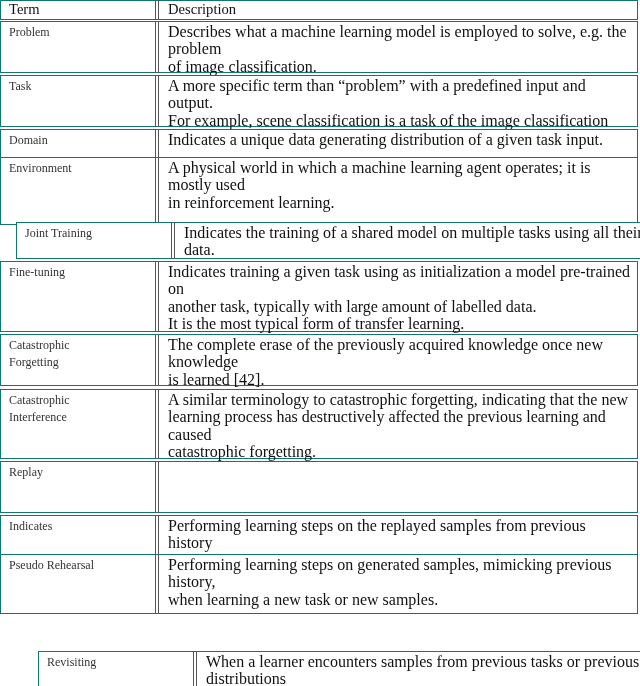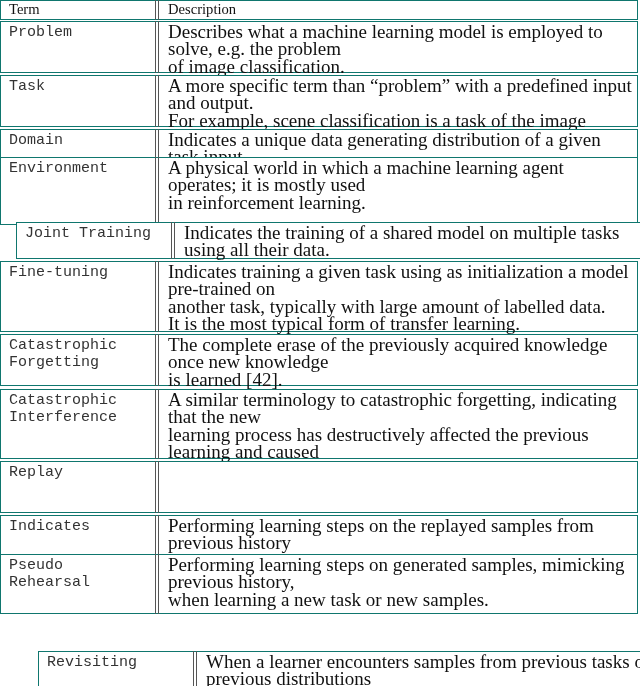--- a/index.html
+++ b/index.html
@@ -44,33 +44,33 @@
     bottom: -1px;
     left: 157px;
     width: 1px;
     background: #555;
   }
   .term {
     position: absolute;
     left: 8px;
     top: 2px;
     width: 144px;
-    font-family: Liberation Mono, monospace;
-    font-size: 15px;
+    font-family: Liberation Serif, serif;
+    font-size: 12px;
     line-height: 17px;
     color: #333;
     white-space: pre-line;
   }
   .desc {
     position: absolute;
     left: 167px;
     top: 1px;
     right: 4px;
     font-family: "Liberation Serif", "DejaVu Serif", serif;
-    font-size: 19px;
+    font-size: 16px;
     line-height: 17.3px;
     color: #111;
     white-space: pre-line;
   }
   .header .term, .header .desc {
     font-family: "Liberation Serif", "DejaVu Serif", serif;
     font-size: 14.6px;
     color: #111;
     top: 0px;
     line-height: 17px;

